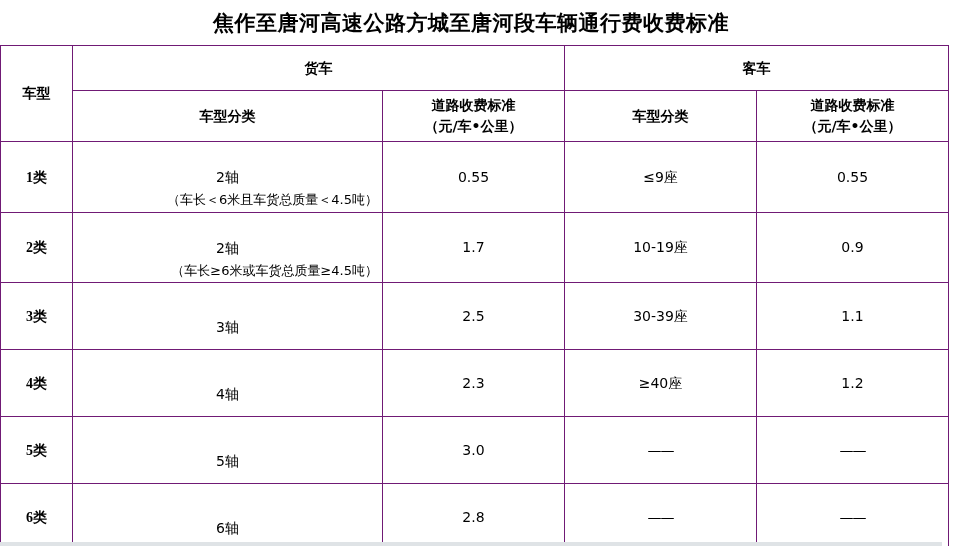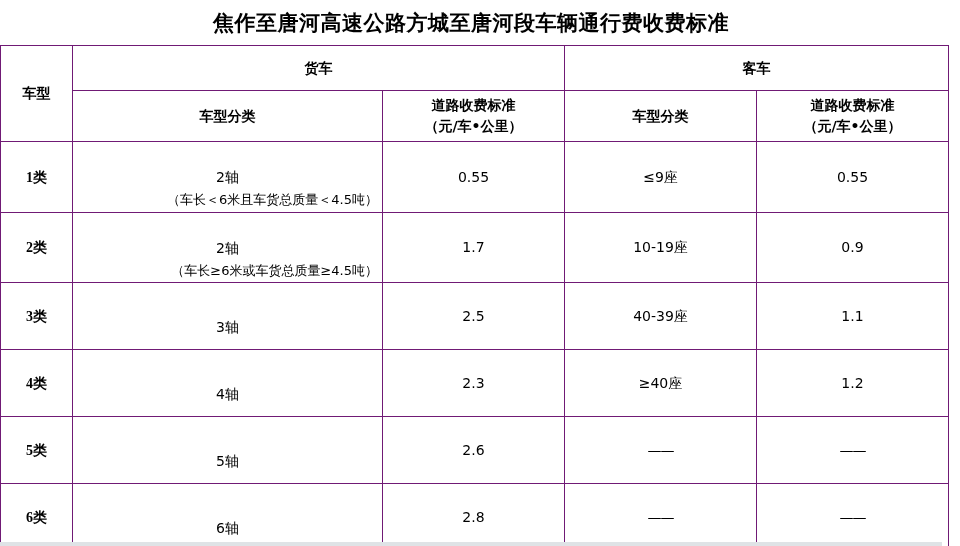--- a/index.html
+++ b/index.html
@@ -146,40 +146,40 @@
         <td class="bus-val">10-19座</td>
         <td class="rate-val">0.9</td>
       </tr>
 
       <tr class="row-body">
         <td class="cls-label">3类</td>
         <td>
           <span class="axle-main">3轴</span>
         </td>
         <td class="rate-val">2.5</td>
-        <td class="bus-val">40-39座</td>
+        <td class="bus-val">30-39座</td>
         <td class="rate-val">1.1</td>
       </tr>
 
       <tr class="row-body">
         <td class="cls-label">4类</td>
         <td>
           <span class="axle-main">4轴</span>
         </td>
         <td class="rate-val">2.3</td>
         <td class="bus-val">≥40座</td>
         <td class="rate-val">1.2</td>
       </tr>
 
       <tr class="row-body">
         <td class="cls-label">5类</td>
         <td>
           <span class="axle-main">5轴</span>
         </td>
-        <td class="rate-val">2.6</td>
+        <td class="rate-val">3.0</td>
         <td class="dash">——</td>
         <td class="dash">——</td>
       </tr>
 
       <tr class="row-body">
         <td class="cls-label">6类</td>
         <td>
           <span class="axle-main">6轴</span>
         </td>
         <td class="rate-val">2.8</td>

